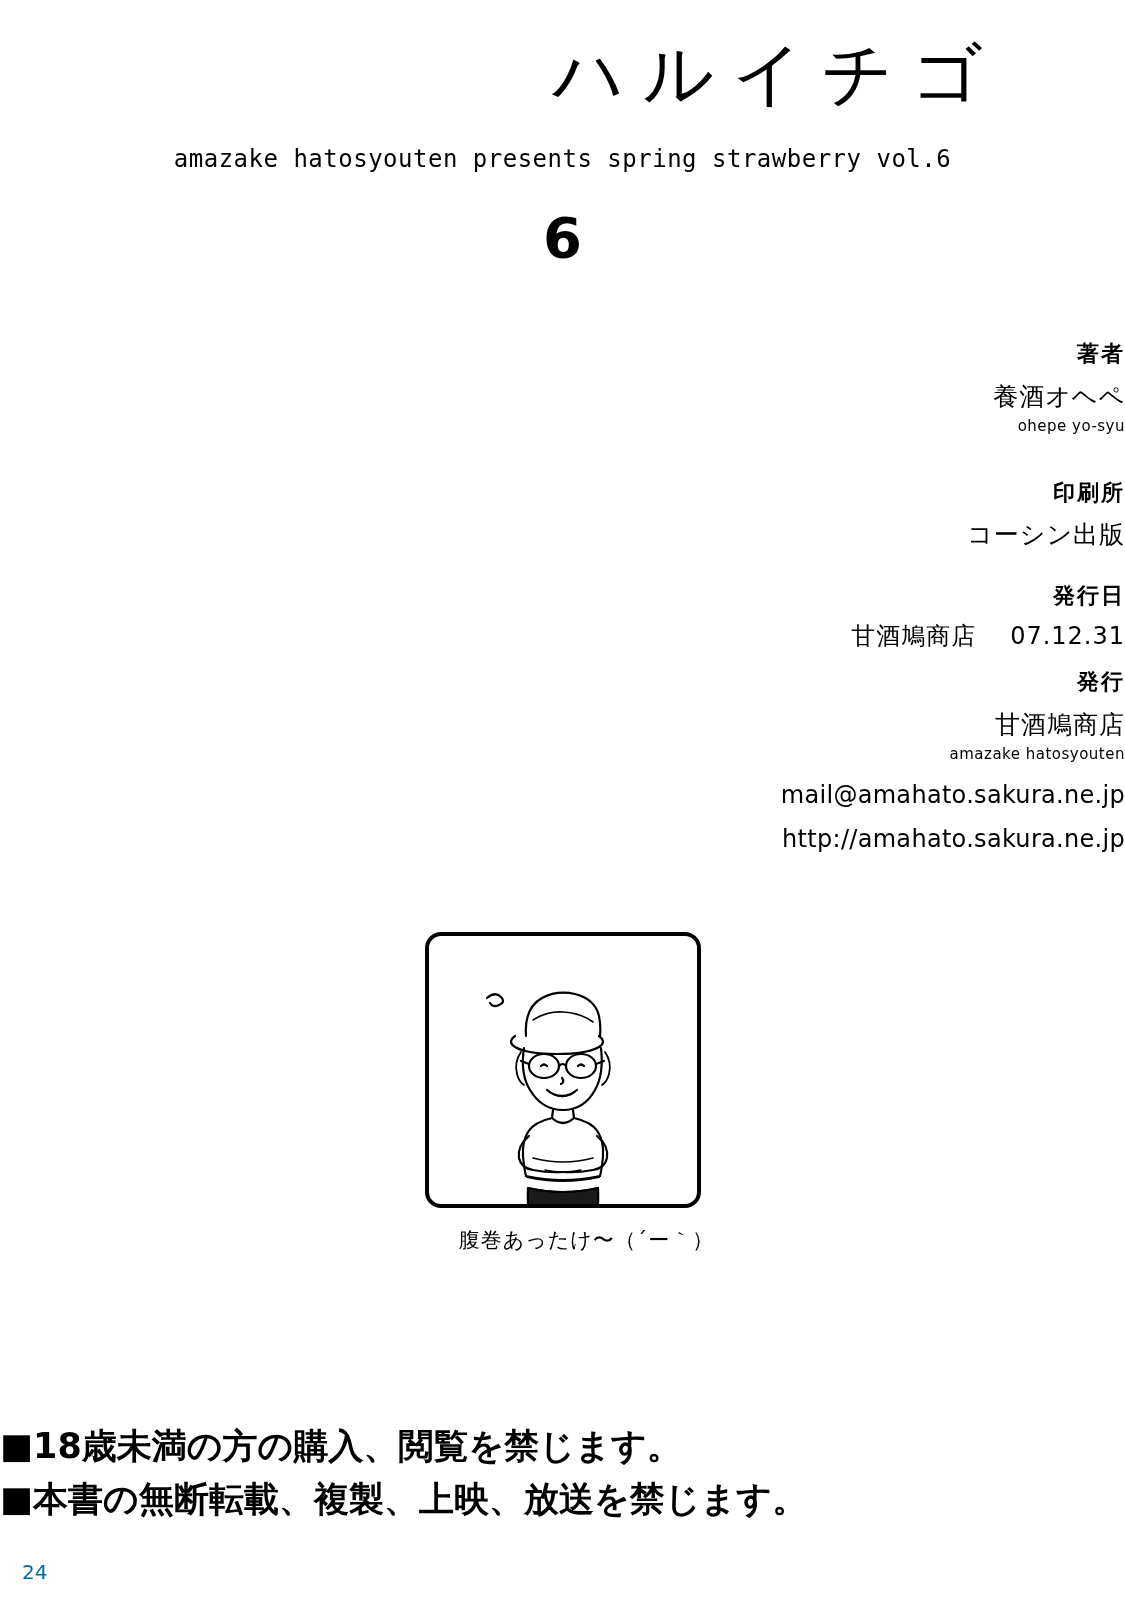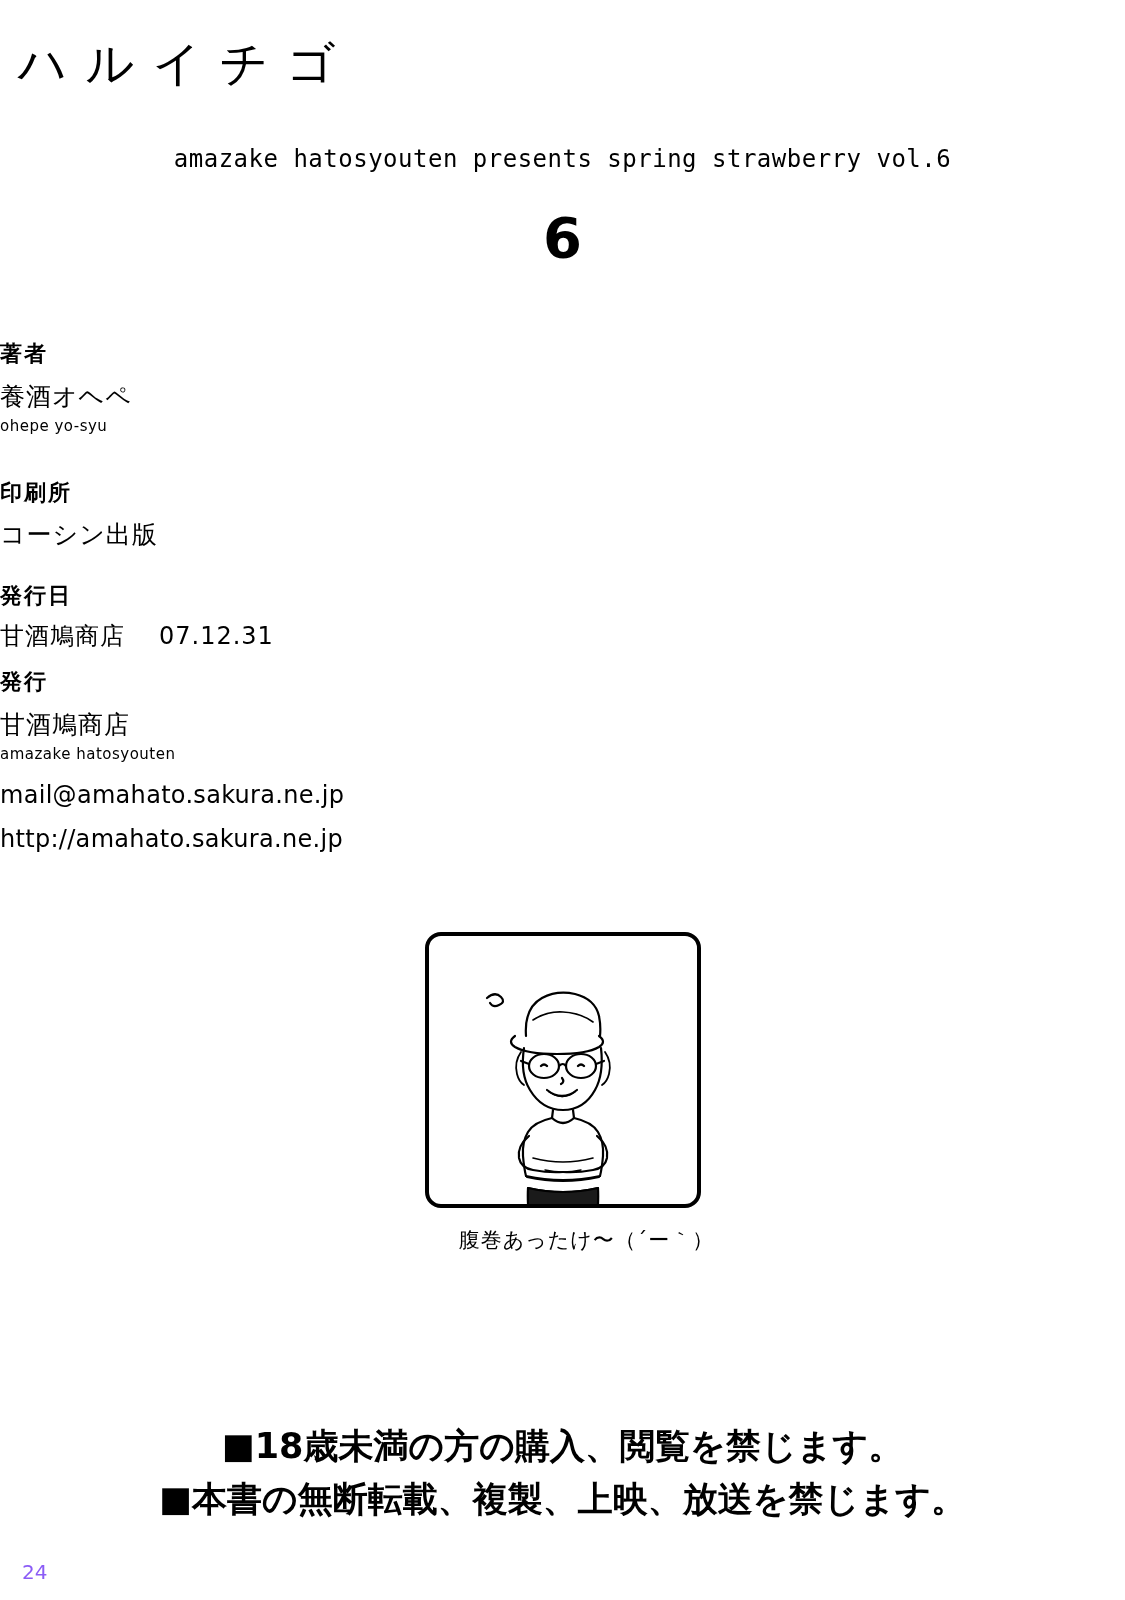--- a/index.html
+++ b/index.html
@@ -20,23 +20,23 @@
     width: 1125px;
     height: 1600px;
   }
 
   
   .title-main {
     position: absolute;
     top: 38px;
     left: 0;
     width: 1001px;
-    text-align: left;
-    font-family: "DejaVu Sans", sans-serif;
-    font-size: 48px;
+    text-align: right;
+    font-family: "DejaVu Sans", sans-serif;
+    font-size: 70px;
     font-weight: 400;
     letter-spacing: 18px;
     text-indent: 18px;
     line-height: 1.05;
   }
   .title-sub {
     position: absolute;
     top: 145px;
     left: 0;
     width: 1125px;
@@ -55,21 +55,21 @@
     font-size: 56px;
     font-weight: 700;
   }
 
   
   .colophon {
     position: absolute;
     top: 340px;
     left: 0;
     width: 1125px;
-    text-align: left;
+    text-align: right;
   }
   .c-head {
     font-family: "DejaVu Sans", sans-serif;
     font-size: 22px;
     font-weight: 700;
     letter-spacing: 2px;
     margin: 0;
     line-height: 1.3;
   }
   .c-jp {
@@ -129,39 +129,39 @@
     letter-spacing: 1px;
     padding-left: 48px;
   }
 
   
   .notices {
     position: absolute;
     top: 1420px;
     left: 0;
     width: 1125px;
-    text-align: center;
+    text-align: left;
   }
   .notice-line {
     font-family: "DejaVu Sans", sans-serif;
     font-size: 35px;
     font-weight: 700;
     letter-spacing: 0px;
     line-height: 1.5;
     white-space: nowrap;
   }
 
   
   .page-number {
     position: absolute;
     left: 22px;
     bottom: 16px;
     font-family: "DejaVu Sans", sans-serif;
     font-size: 20px;
-    color: #8b5cf6;
+    color: #0369a1;
   }
 </style>
 </head>
 <body>
 
 <div class="page">
 
   <div class="title-main">ハルイチゴ</div>
   <div class="title-sub">amazake hatosyouten presents spring strawberry vol.6</div>
   <div class="title-number">6</div>

